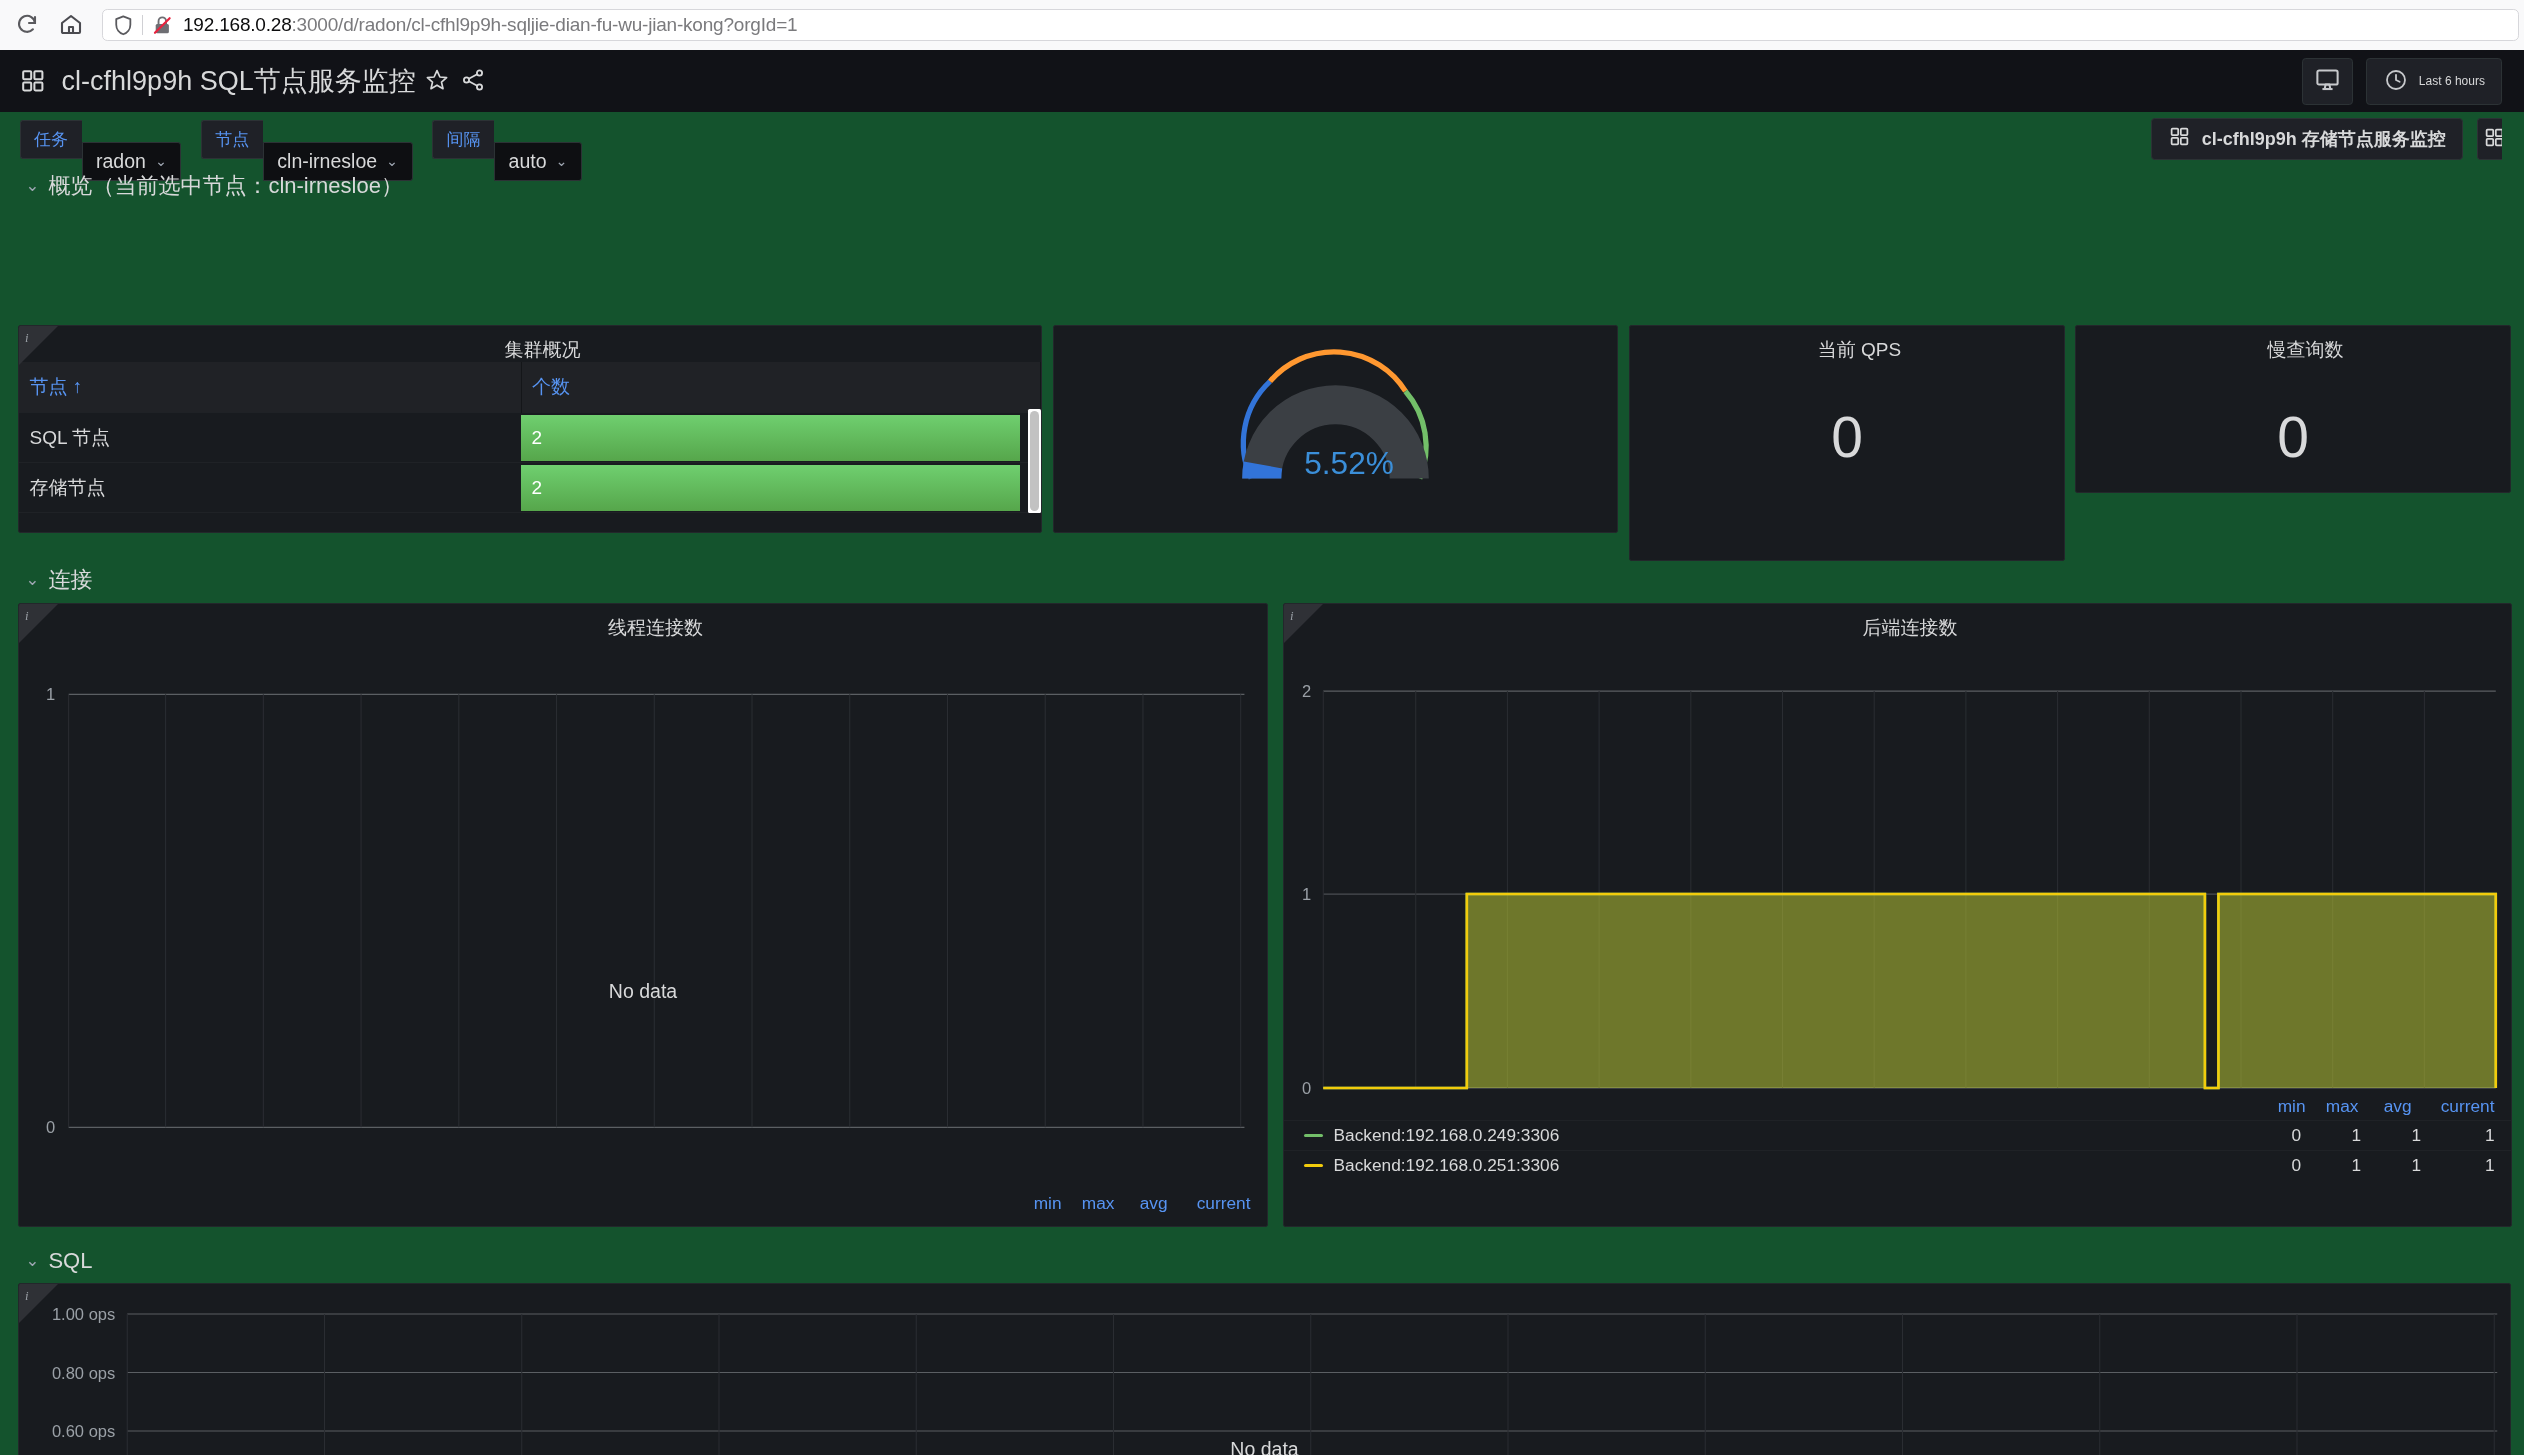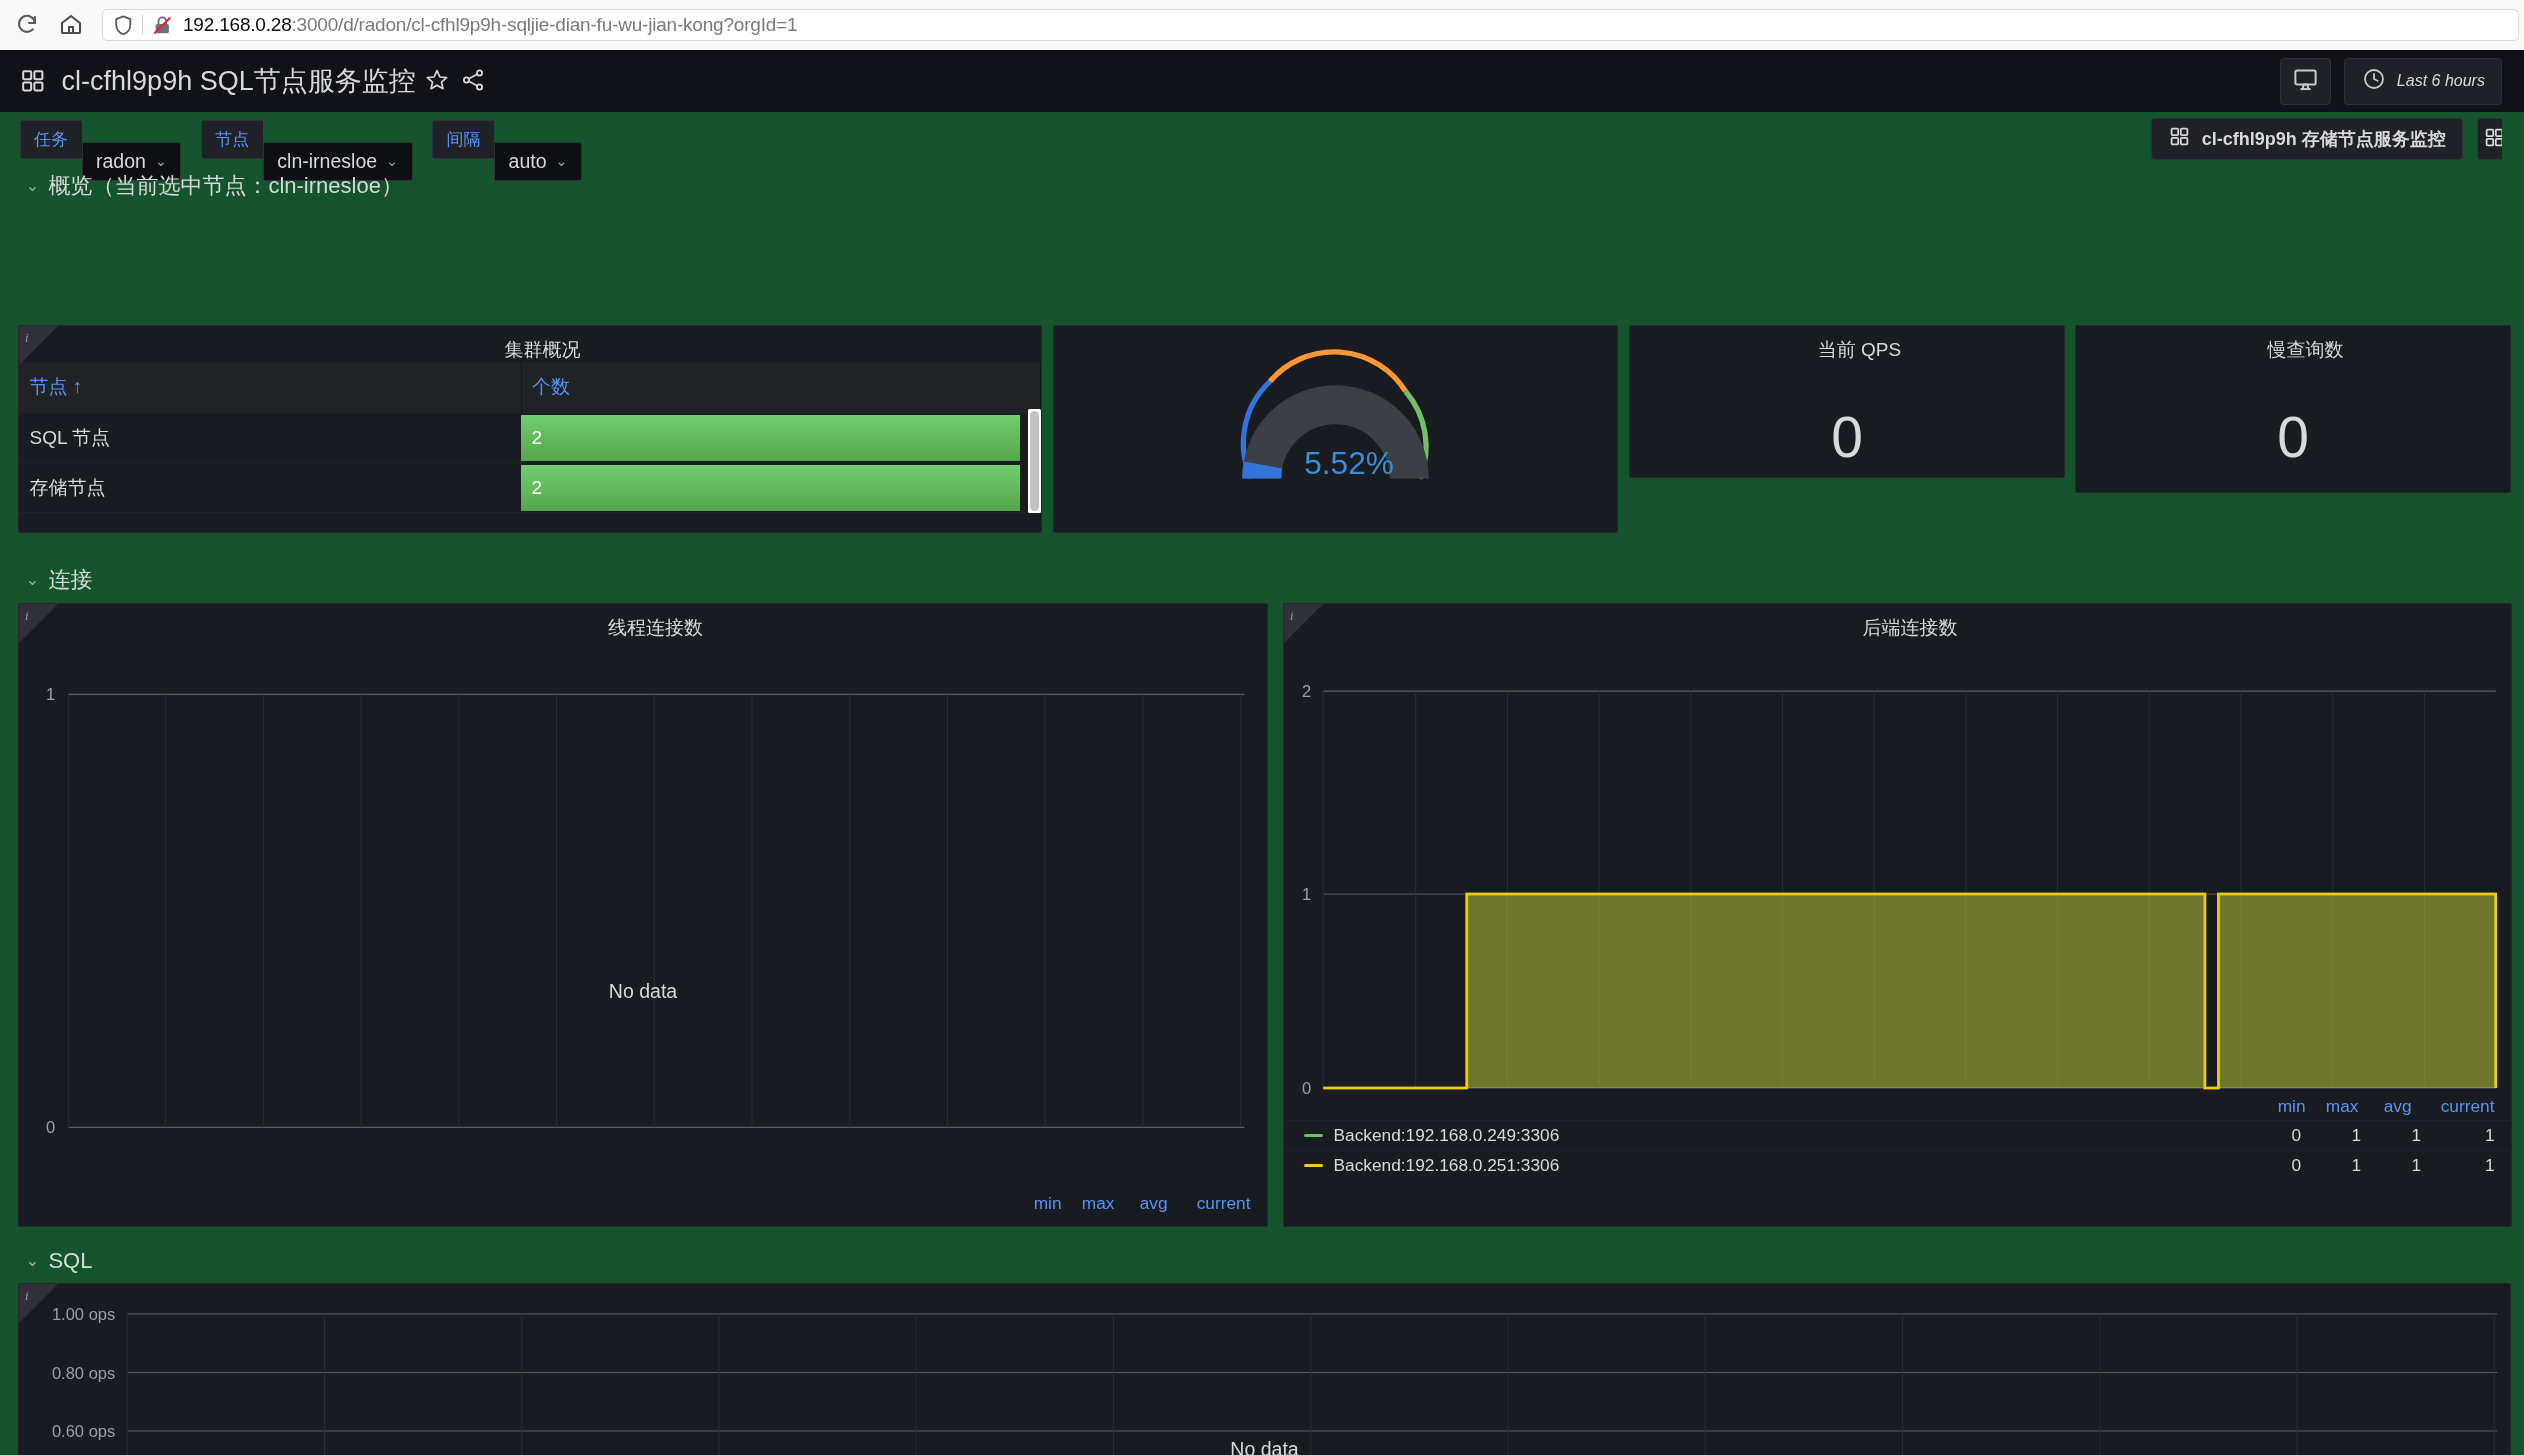--- a/index.html
+++ b/index.html
@@ -97,23 +97,22 @@
   }
   .tv-btn svg { width: 27px; height: 27px; }
   .time-picker {
     height: 47px;
     background: #1f2127;
     border: 0.8px solid #2c3235;
     border-radius: 3.8px;
     display: flex; align-items: center; gap: 11px;
     padding: 0 16.5px;
     color: #d8d9da;
-    font-size: 16px;
+    font-size: 12px;
     white-space: nowrap;
-    font-style: italic;
   }
   .time-picker svg { width: 24px; height: 24px; flex: none; }
 
   
   .var-bar {
     height: 54px;
     display: flex;
     align-items: center;
     padding: 0 22.6px 0 19.5px;
     gap: 0;
@@ -490,21 +489,21 @@
         <path d="M 253 80 A 112 112 0 0 1 272 196" fill="none" stroke="#73bf69" stroke-width="7"></path>
 
         <path d="M 62 196 A 98 98 0 0 1 258 196" fill="none" stroke="#3b3f44" stroke-width="52"></path>
 
         <path d="M 62 196 A 98 98 0 0 1 63.6 178" fill="none" stroke="#3274d9" stroke-width="52"></path>
         <text class="gauge-text" x="178" y="190" text-anchor="middle">5.52%</text>
       </svg>
     </div>
   </div>
 
-  <div class="panel" style="left:1629px; top:275px; width:436px; height:153px;">
+  <div class="panel" style="left:1629px; top:275px; width:436px; height:236px;">
     <div class="panel-title">当前 QPS</div>
     <div class="stat-value" style="height:150px;">0</div>
   </div>
 
   <div class="panel" style="left:2075px; top:275px; width:436px; height:168px;">
     <div class="panel-title">慢查询数</div>
     <div class="stat-value" style="height:150px;">0</div>
   </div>
 
   <div class="row-header" style="position:absolute; left:0; top:510px;">

